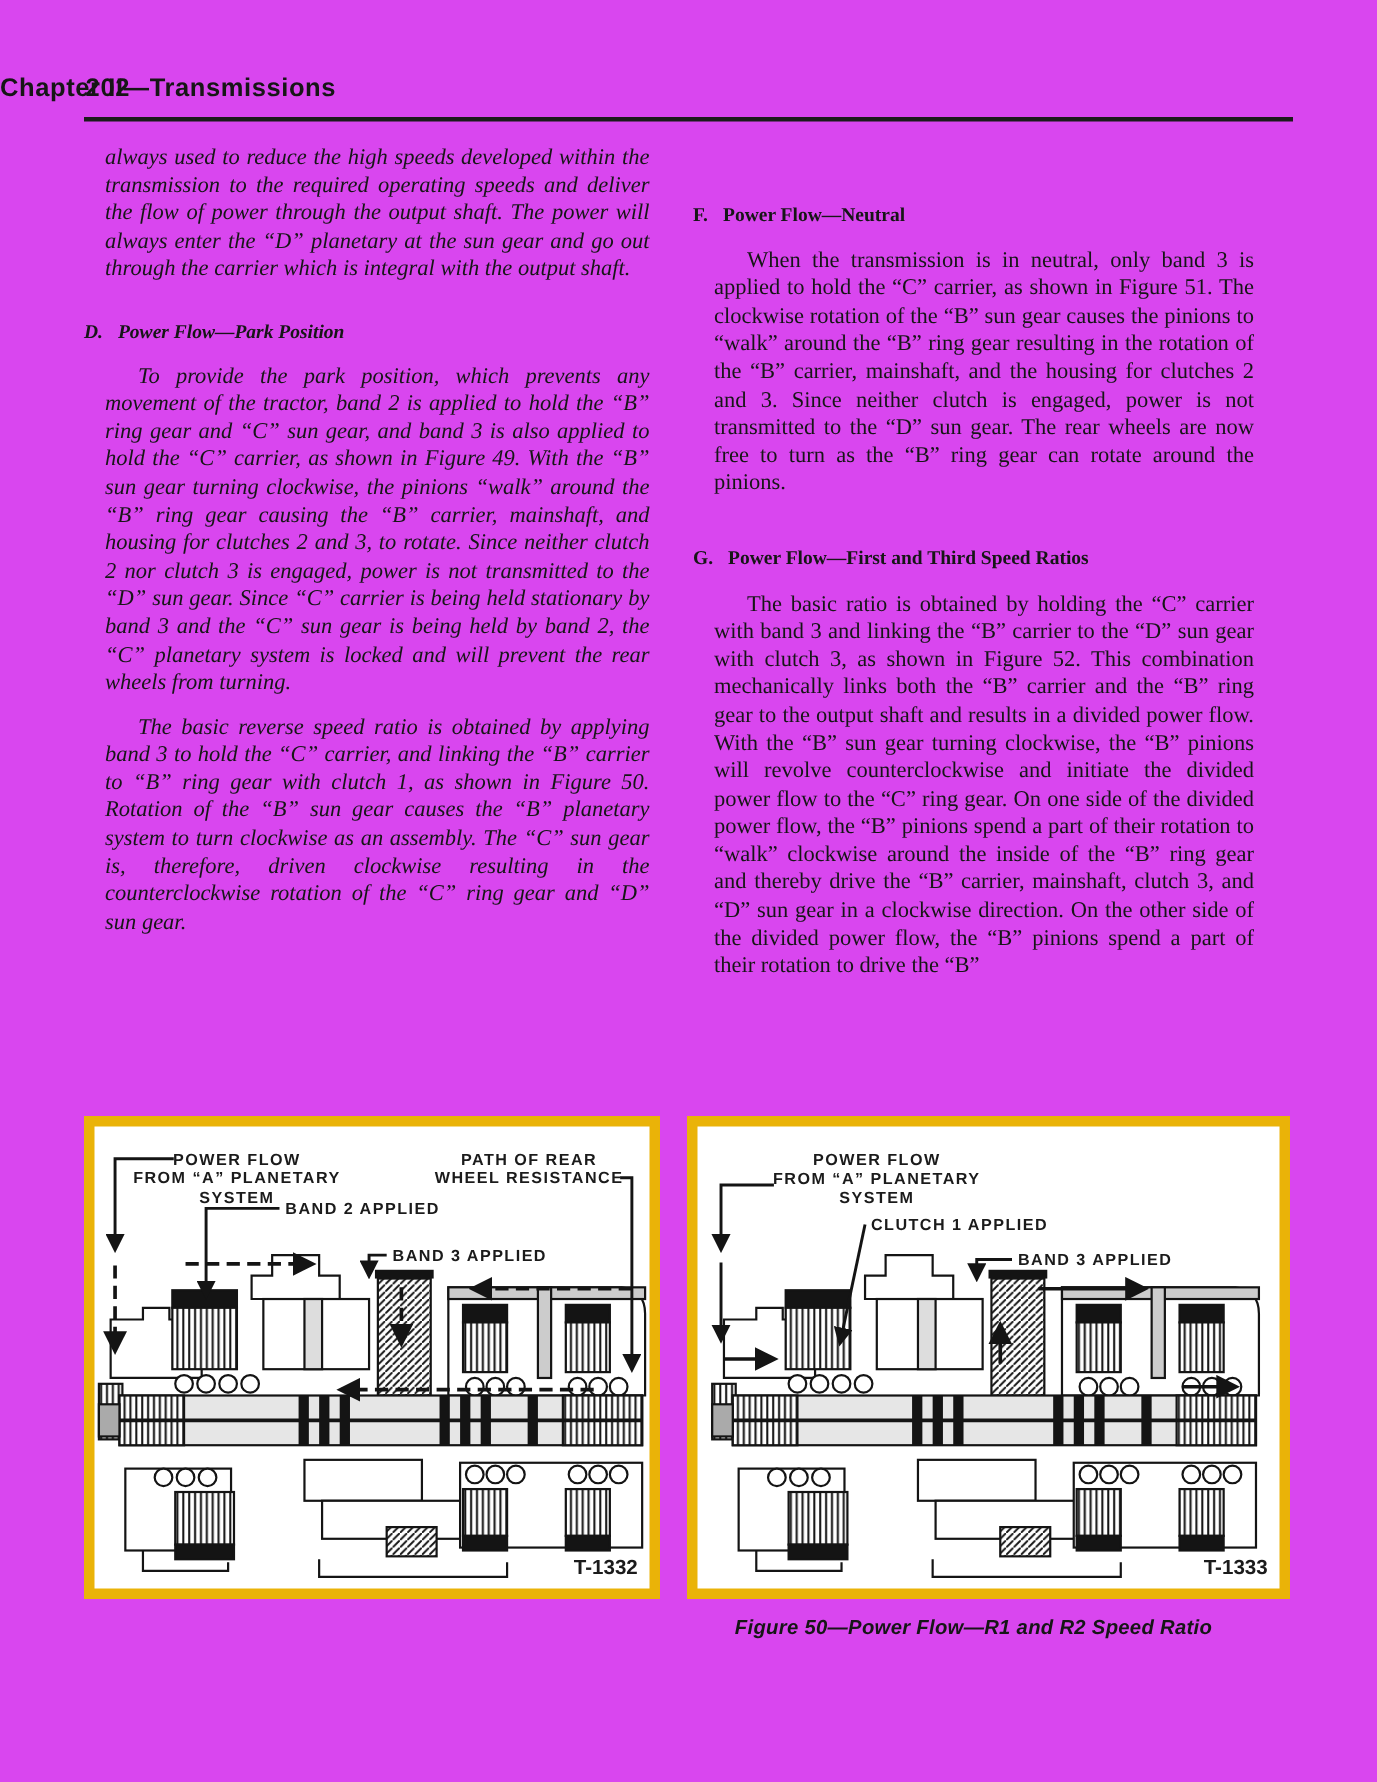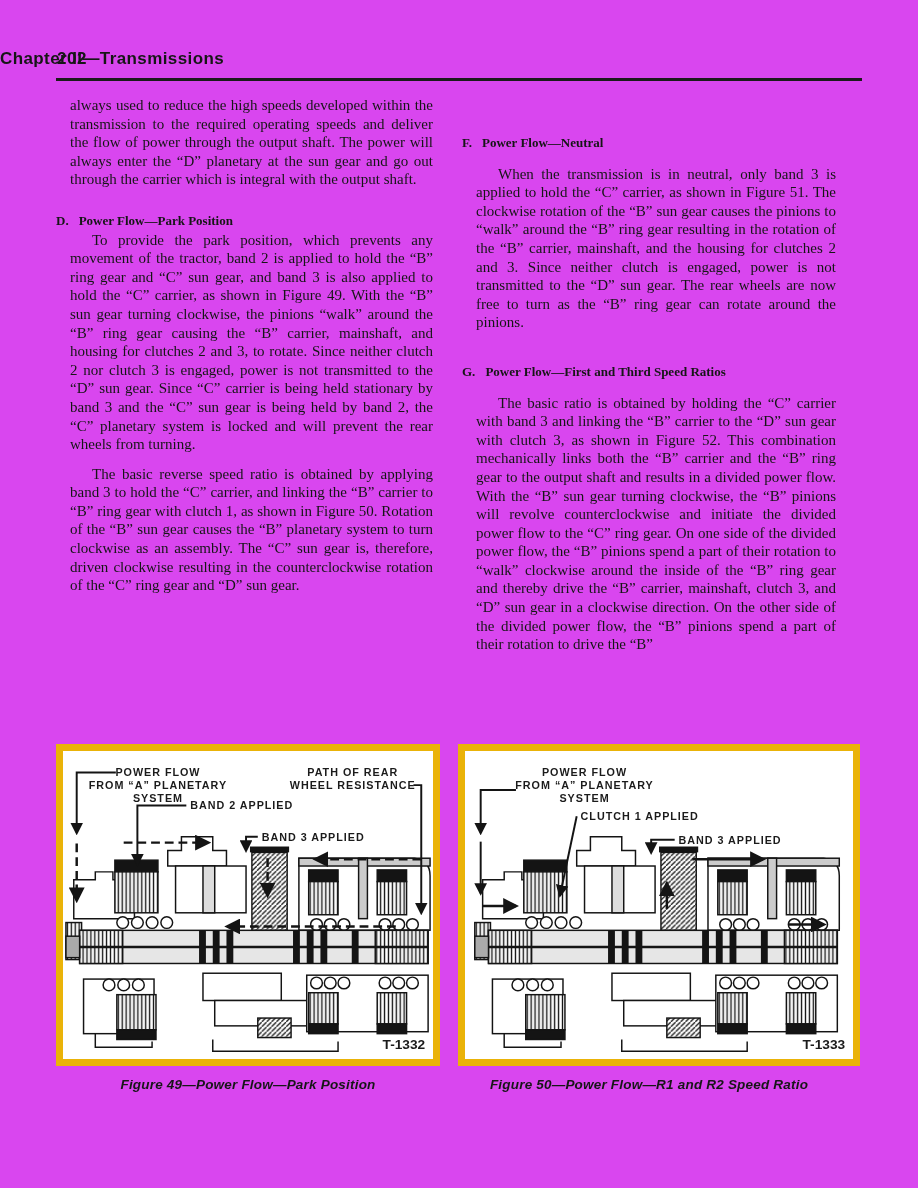--- a/index.html
+++ b/index.html
@@ -5,28 +5,28 @@
   * { margin:0; padding:0; box-sizing:border-box; }
   html,body { background:#fff; }
   body { width:918px; height:1188px; position:relative; font-family:"Liberation Serif","DejaVu Serif",serif; color:#161616; }
   .page { position:absolute; inset:0; background:#d946ef; overflow:hidden; }
 
   .pagenum { position:absolute; left:57px; top:49px; font-family:"Liberation Sans",sans-serif; font-weight:bold; font-size:17px; letter-spacing:.5px; }
   .chaptitle { position:absolute; left:0; right:0; top:49px; text-align:left; font-family:"Liberation Sans",sans-serif; font-weight:bold; font-size:17px; letter-spacing:.4px; }
   .rule { position:absolute; left:56px; top:78px; width:806px; height:3px; background:#1b1b1b; }
 
   .col { position:absolute; text-align:justify; font-size:15px; line-height:18.6px; }
-  .col-left  { left:56px;  top:96px; width:377px; }
+  .col-left  { left:56px;  top:96px; width:377px;font-style:italic; }
   .col-right { left:462px; top:96px; width:374px; }
   .para { margin-left:14px; text-indent:22px; }
   .para.flush { text-indent:0; }
   .col-right .p-intro { margin-top:11px; }
   .sec-head { font-weight:bold; font-size:13px; white-space:nowrap; }
   .sec-title { margin-left:10px; }
-  #head-d { margin-top:23px; }  #para-d { }
+  #head-d { margin-top:23px; }  #para-d { margin-top:11px; }
   #head-e { margin-top:24px; }  #para-e { margin-top:11px; }
   #head-f { margin-top:38px; }  #para-f { margin-top:12px; }
   #head-g { margin-top:31px; }  #para-g { margin-top:12px; }
 
   .figbox { position:absolute; top:744px; height:322px; border:7px solid #eab308; background:#fff; }
   #figbox-49 { left:56px;  width:384px; }
   #figbox-50 { left:458px; width:402px; }
   .figbox svg { display:block; width:100%; height:100%; }
 
   .figcap { position:absolute; top:1077px; text-align:center; font-family:"Liberation Sans",sans-serif; font-weight:bold; font-style:italic; font-size:13.5px; letter-spacing:.2px; }
@@ -187,16 +187,15 @@
       <g stroke="#141414" stroke-width="2.5" fill="none">
         <path d="M232,111 H304" marker-end="url(#arr)"></path>
         <path d="M330,178 H366" marker-end="url(#arr)"></path>
         <path d="M206,162 V136" marker-end="url(#arr)"></path>
         <path d="M18,159 H52" marker-end="url(#arr)"></path>
       </g>
       <text class="tnum" x="388" y="306" text-anchor="end">T-1333</text>
     </svg>
   </div>
 
-  <div class="figcap" id="figcap-49">Figure 49—Power Flow—Park Position</div>
   <div class="figcap" id="figcap-50">Figure 50—Power Flow—R1 and R2 Speed Ratio</div>
 
 </div>
 
 </body></html>

